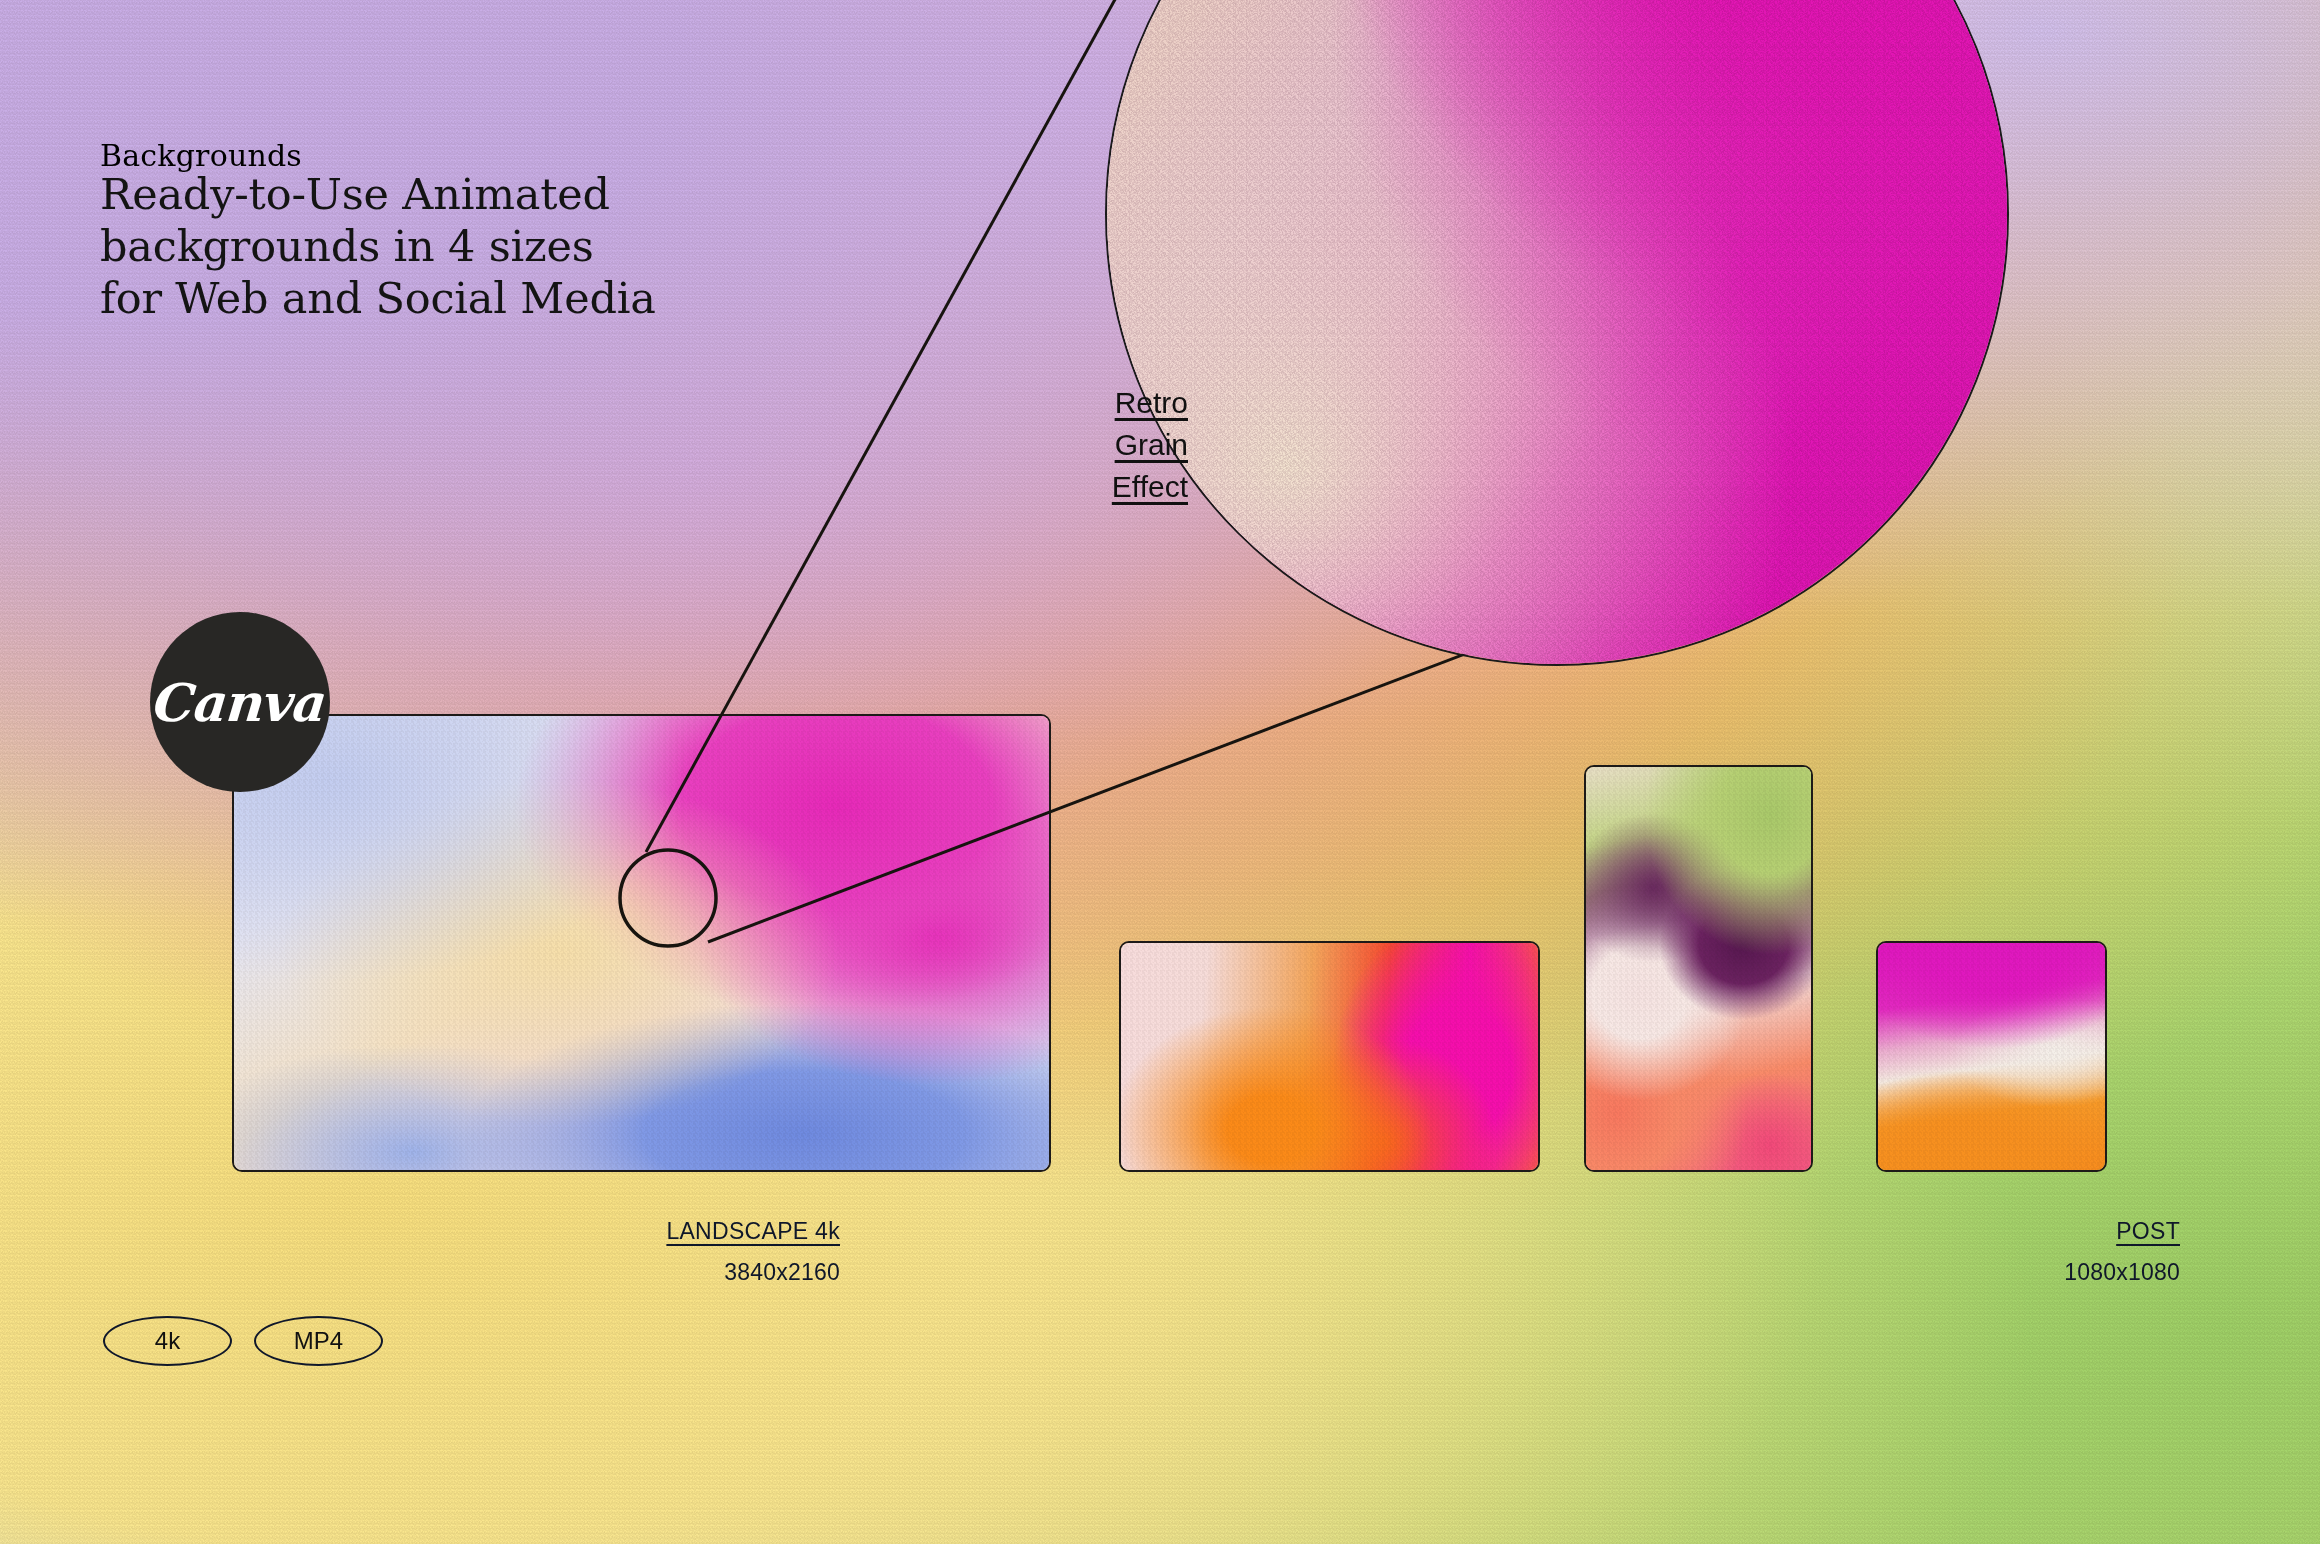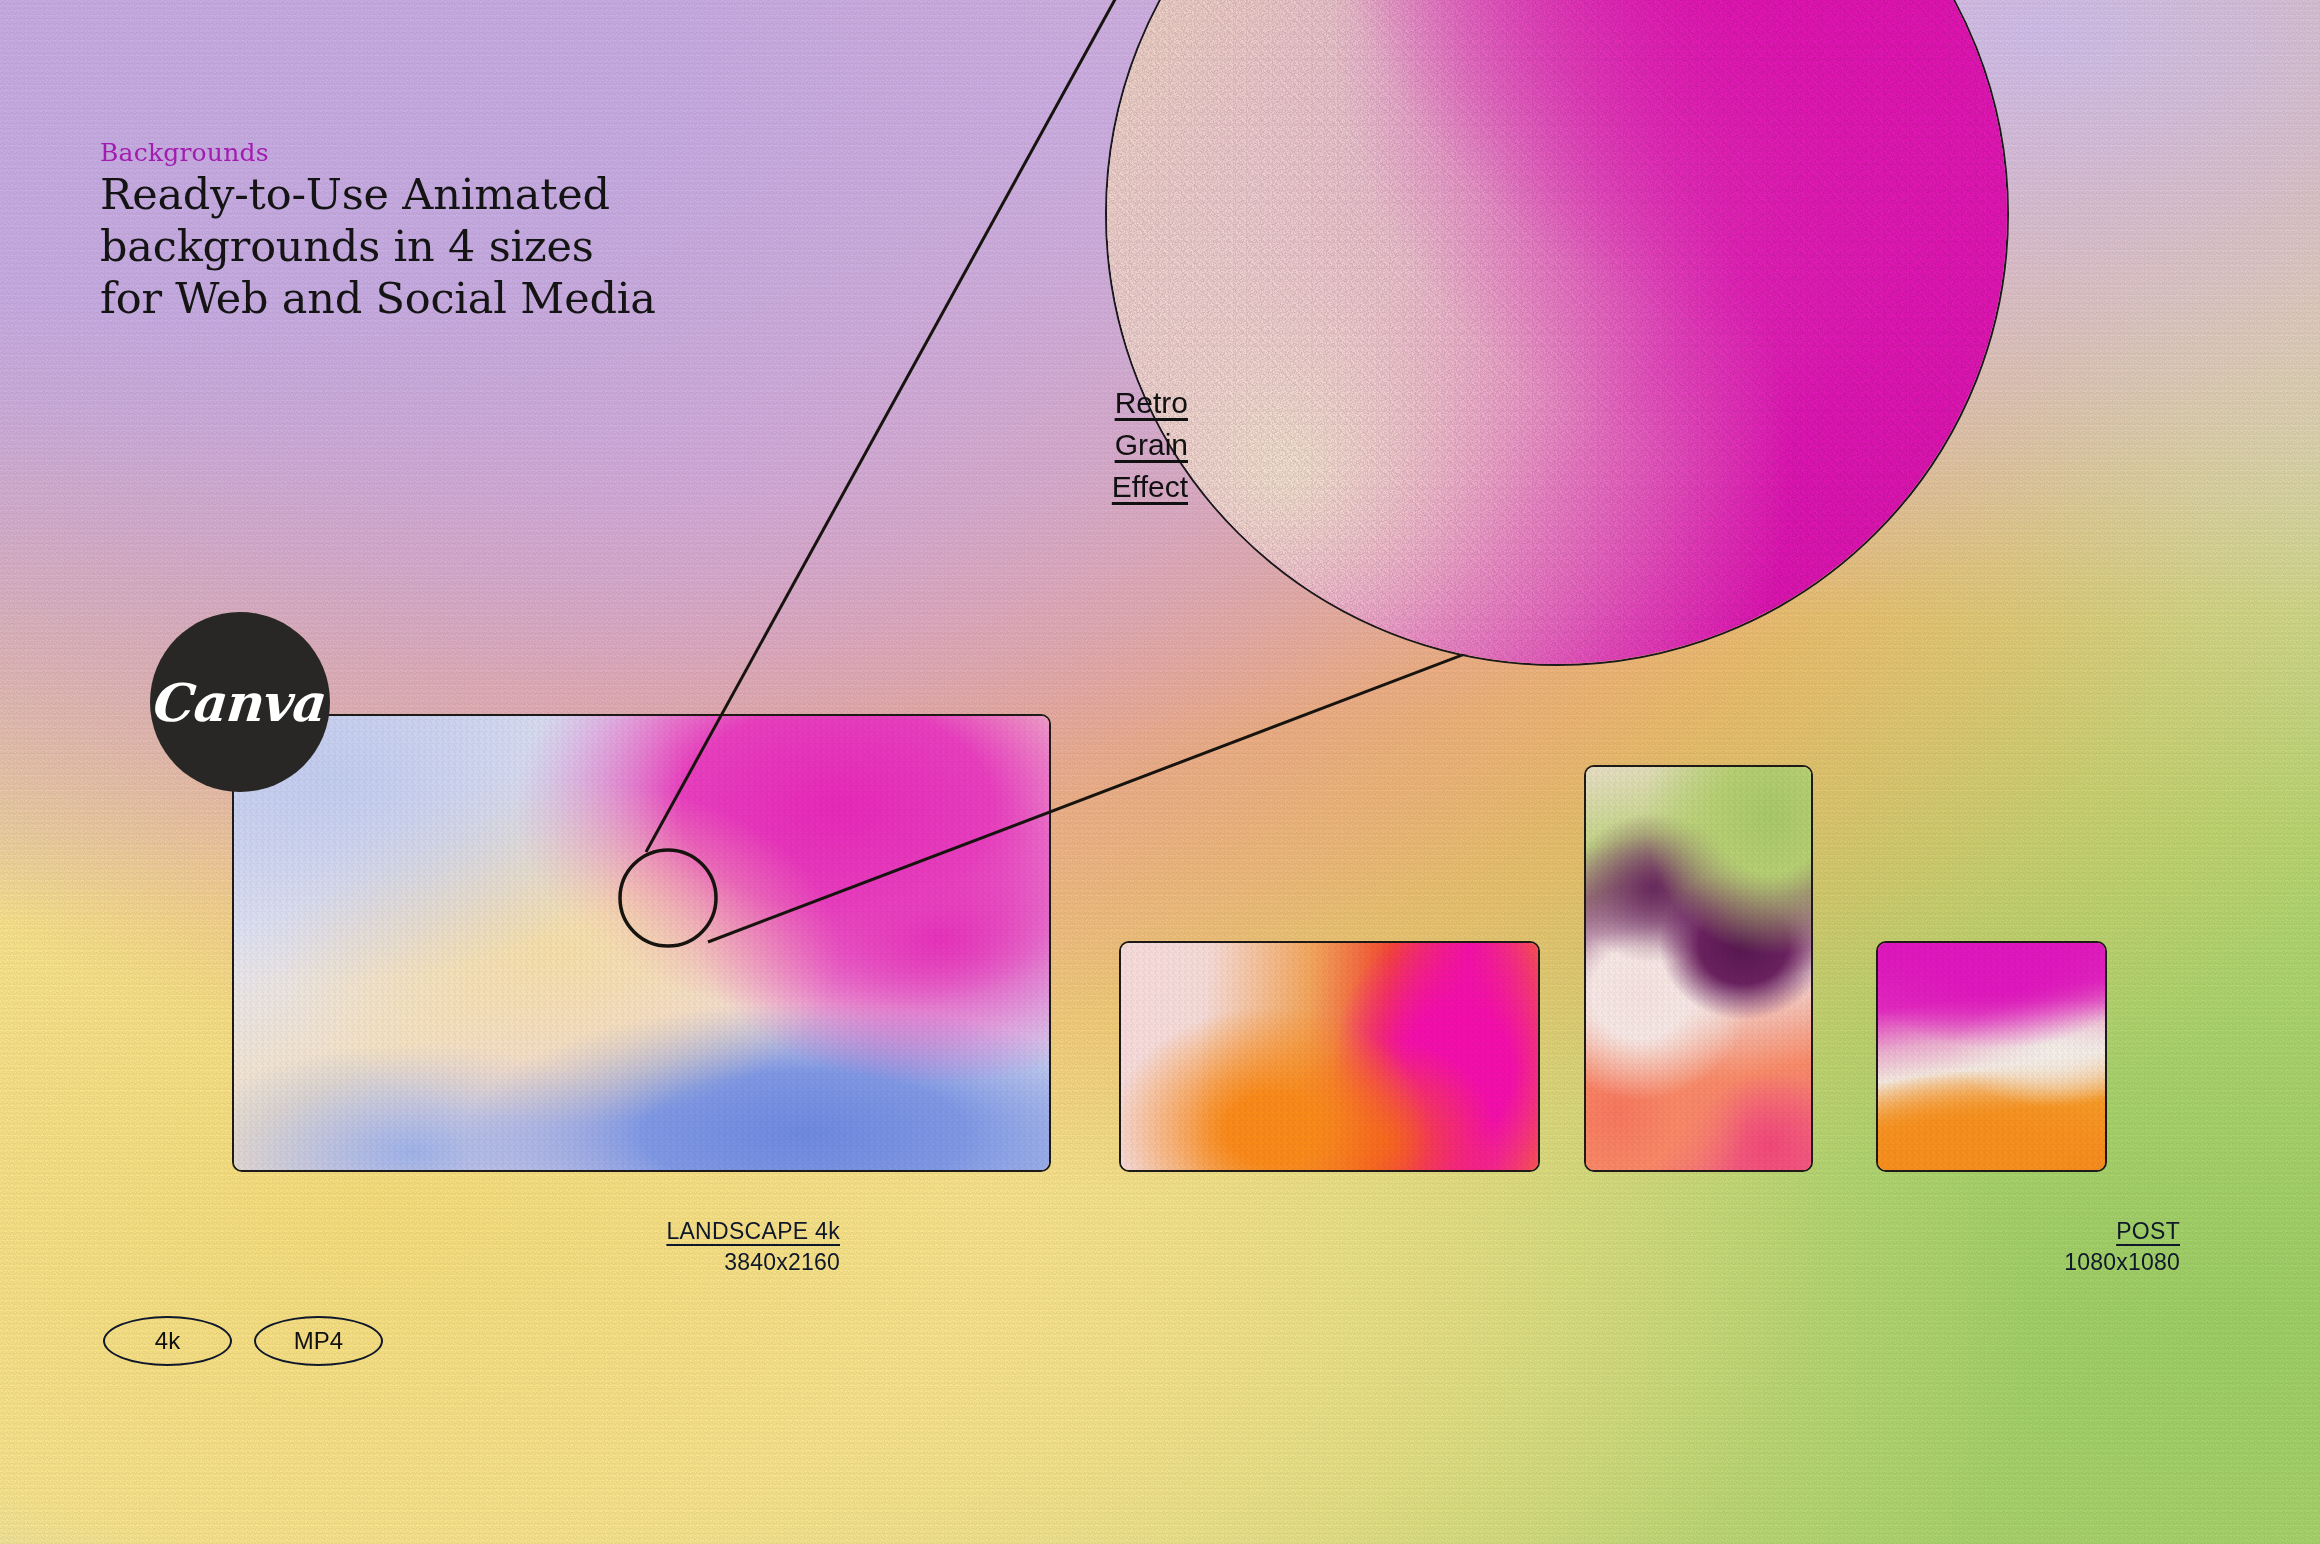--- a/index.html
+++ b/index.html
@@ -41,21 +41,21 @@
       repeating-conic-gradient(from 71deg at 67% 71%, rgba(110,95,85,.20) 0deg 0.7deg, rgba(255,255,255,0) 0.7deg 2.0deg),
       repeating-linear-gradient(37deg, rgba(90,80,70,.13) 0px, rgba(255,255,255,0) 1px, rgba(255,255,255,0) 3px),
       repeating-linear-gradient(113deg, rgba(90,80,70,.11) 0px, rgba(255,255,255,0) 1px, rgba(255,255,255,0) 2px);
     background-size:7px 7px, 5px 5px, 4px 4px, 3px 3px;
   }
 
   
   .eyebrow{
     position:absolute;left:100px;top:138px;
     font-family:"DejaVu Serif", serif;
-    font-size:25px;color:#a21caf;letter-spacing:.2px;
+    font-size:30px;color:#000000;letter-spacing:.2px;
   }
   .headline{
     position:absolute;left:100px;top:168px;
     font-family:"DejaVu Serif", serif;
     font-size:43px;line-height:52px;color:#141414;
     letter-spacing:-.2px;white-space:pre-line;font-weight:400;
   }
 
   
   #canva-logo{
@@ -165,21 +165,21 @@
       radial-gradient(96% 58% at 38% 100%, #f7901f 0%, #f7901f 34%, rgba(247,144,31,0) 76%),
       linear-gradient(172deg,#dd14bd 0%,#e22cc0 26%,#ecaed0 42%,#f4e9e0 54%,#f79a28 72%,#f78a1d 100%);
   }
 
   
   .caption{position:absolute;text-align:right;z-index:22;color:#0f172a;}
   .caption .name{
     display:inline-block;font-size:23px;letter-spacing:.3px;
     text-decoration:underline;text-underline-offset:5px;text-decoration-thickness:2px;
   }
-  .caption .dims{display:block;font-size:23px;margin-top:4px;letter-spacing:.2px;}
+  .caption .dims{display:block;font-size:23px;margin-top:14px;letter-spacing:.2px;}
 
   #cap-landscape{left:440px;top:1218px;width:400px;}
   #cap-fullhd{left:1128px;top:1218px;width:400px;}
   #cap-story{left:1497px;top:1218px;width:400px;}
   #cap-post{left:1800px;top:1218px;width:380px;}
 
   
   #badges{position:absolute;left:103px;top:1316px;display:flex;gap:22px;z-index:22;}
   .badge{
     width:125px;height:46px;border:2px solid #0f172a;border-radius:50%;

